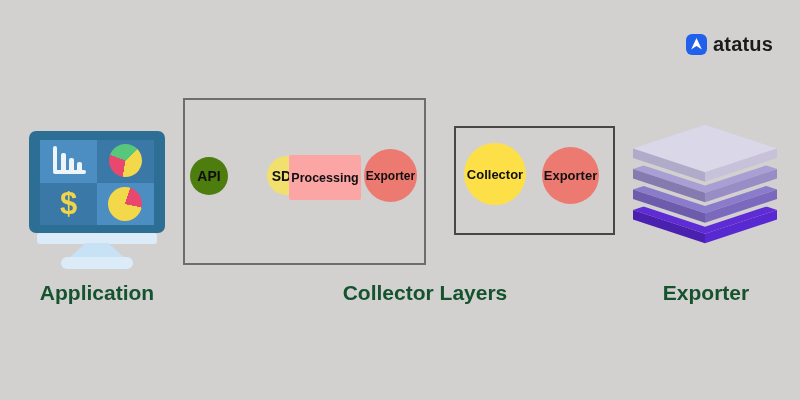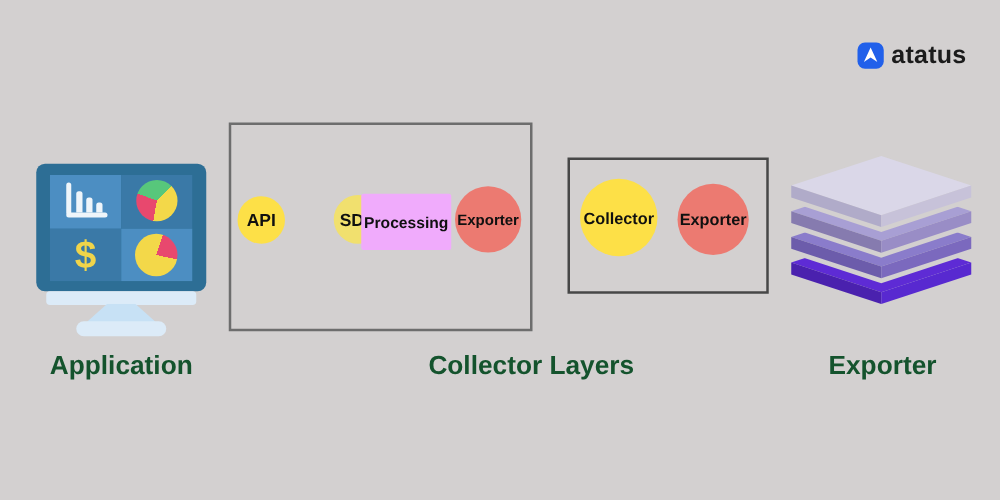--- a/index.html
+++ b/index.html
@@ -99,23 +99,23 @@
         <span class="pie pie-slice"></span>
       </div>
     </div>
     <div class="m-chin"></div>
     <div class="m-neck"></div>
     <div class="m-base"></div>
   </div>
 
   <div class="telemetry-box"></div>
 
-  <div class="node circle n-api" style="background: #fde047;">API</div>
+  <div class="node circle n-api" style="background: #4d7c0f;">API</div>
   <div class="node circle n-sdk" style="background: rgb(241, 224, 110); margin-left: 28px;">SDK</div>
-  <div class="node n-processing" style="background: #f0abfc;">Processing</div>
+  <div class="node n-processing" style="background: #fca5a5;">Processing</div>
   <div class="node circle n-exporter1" style="background: rgb(236, 122, 113);">Exporter</div>
 
   <div class="collector-box"></div>
 
   <div class="node circle n-collector" style="background: #fde047;">Collector</div>
   <div class="node circle n-exporter2" style="background: rgb(236, 122, 113);">Exporter</div>
 
   <div class="backend-stack">
     <svg width="146" height="120" viewBox="0 0 146 152" preserveAspectRatio="none">
 

